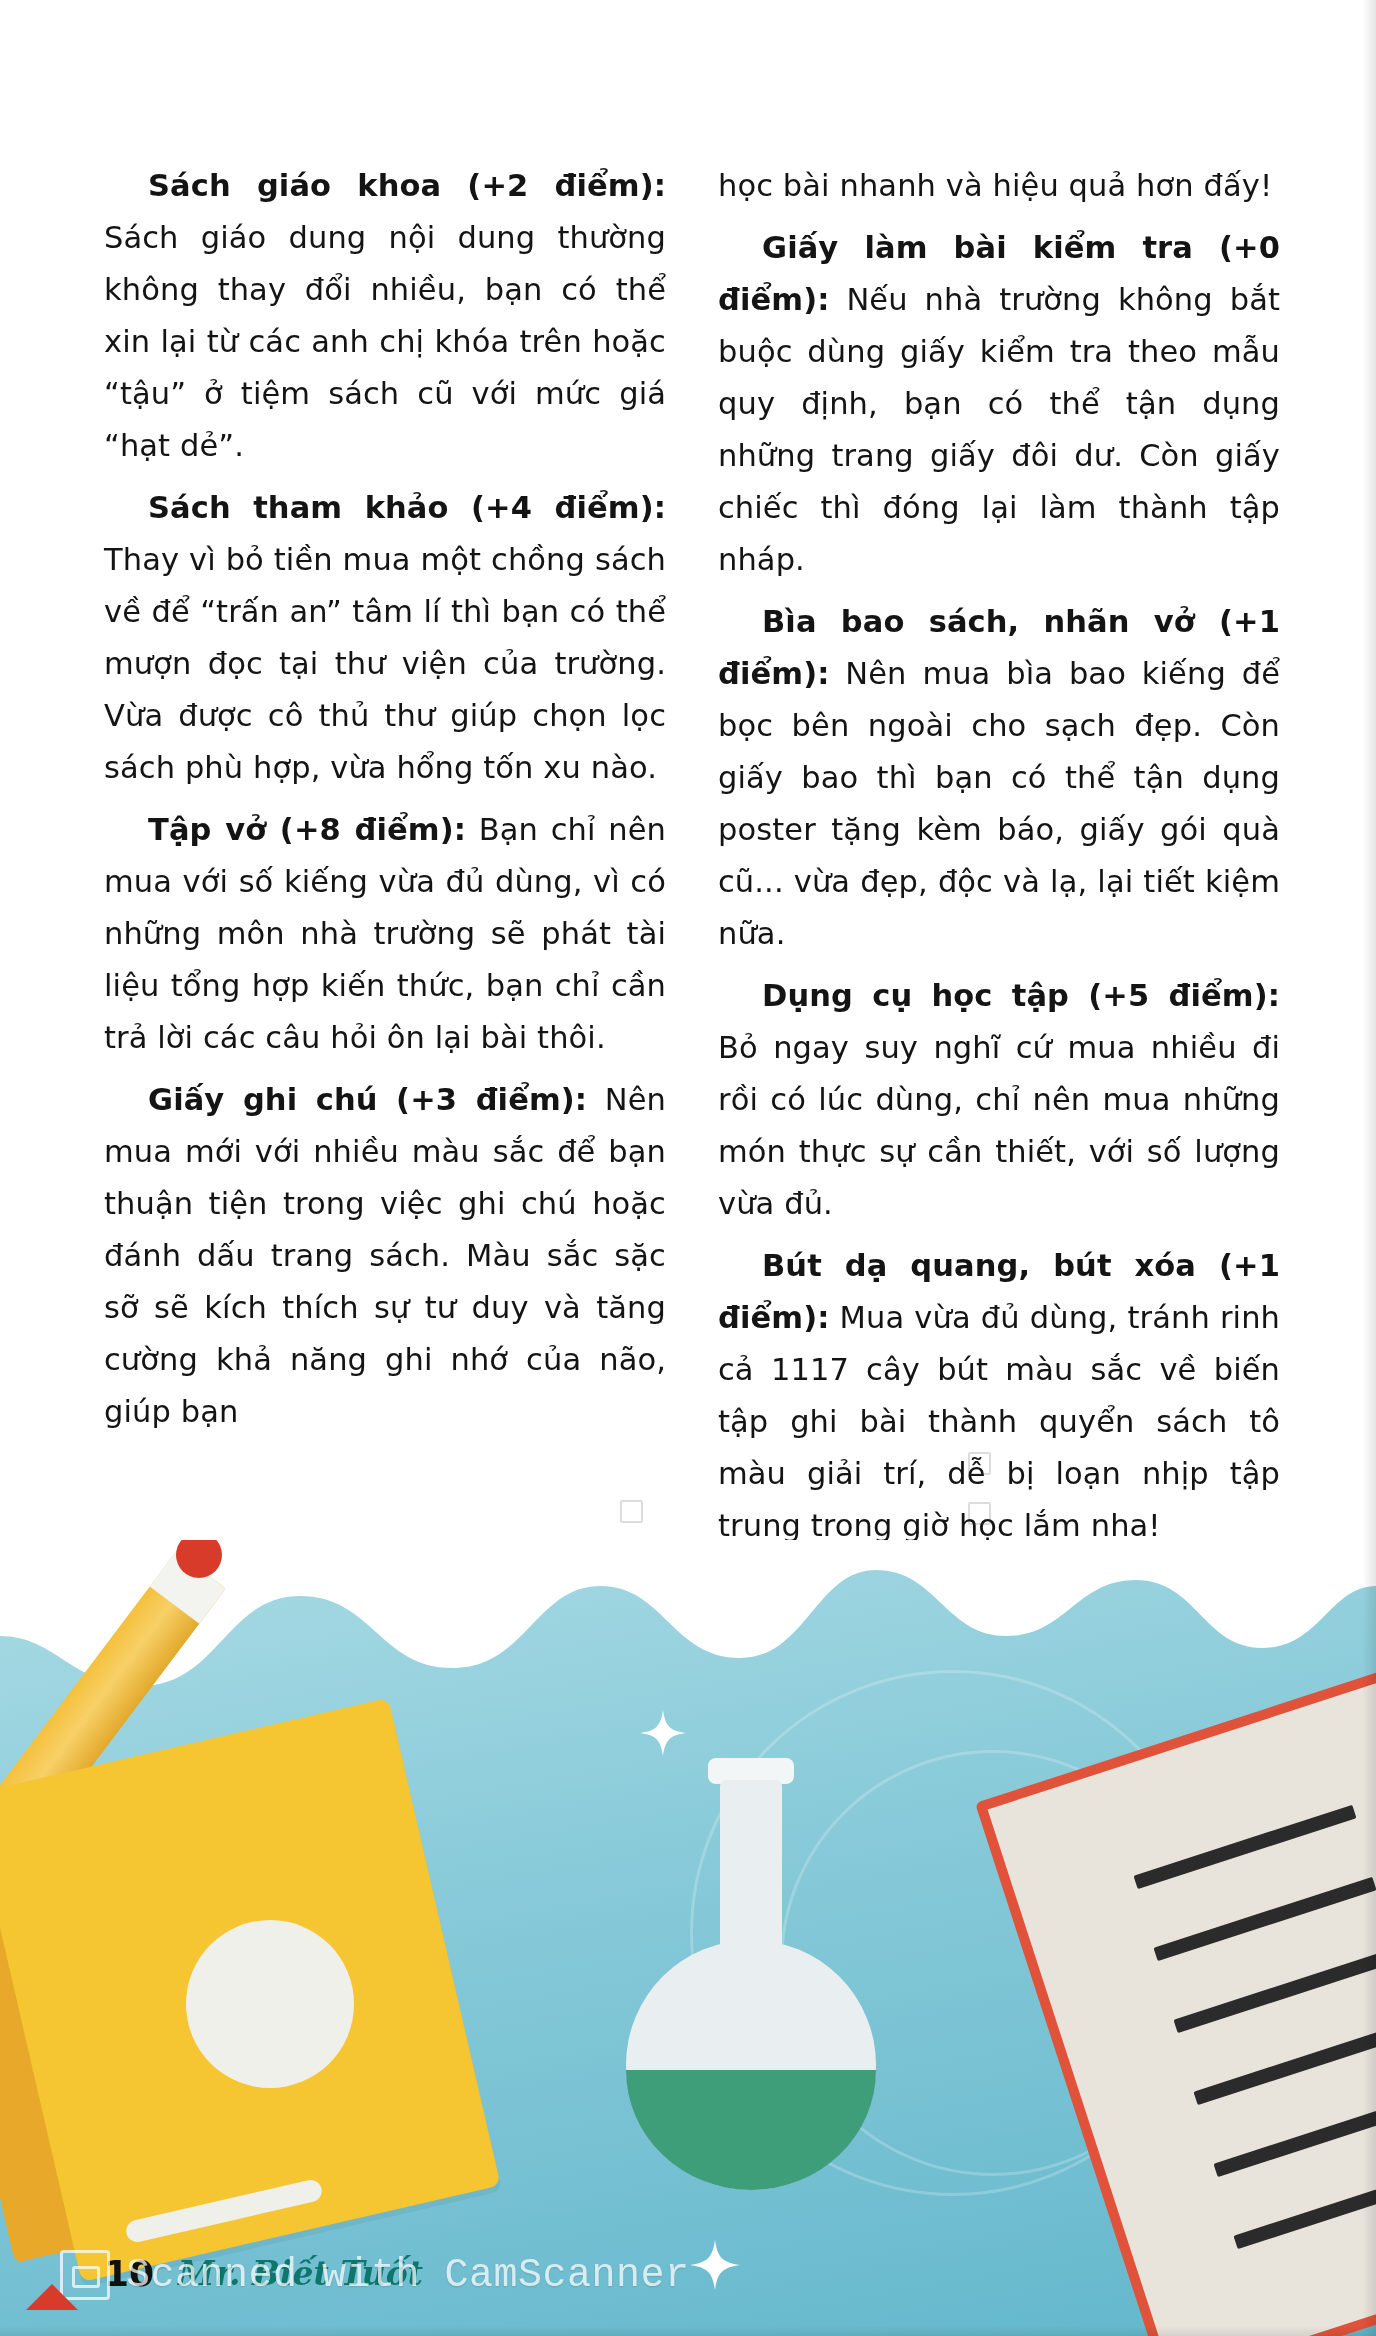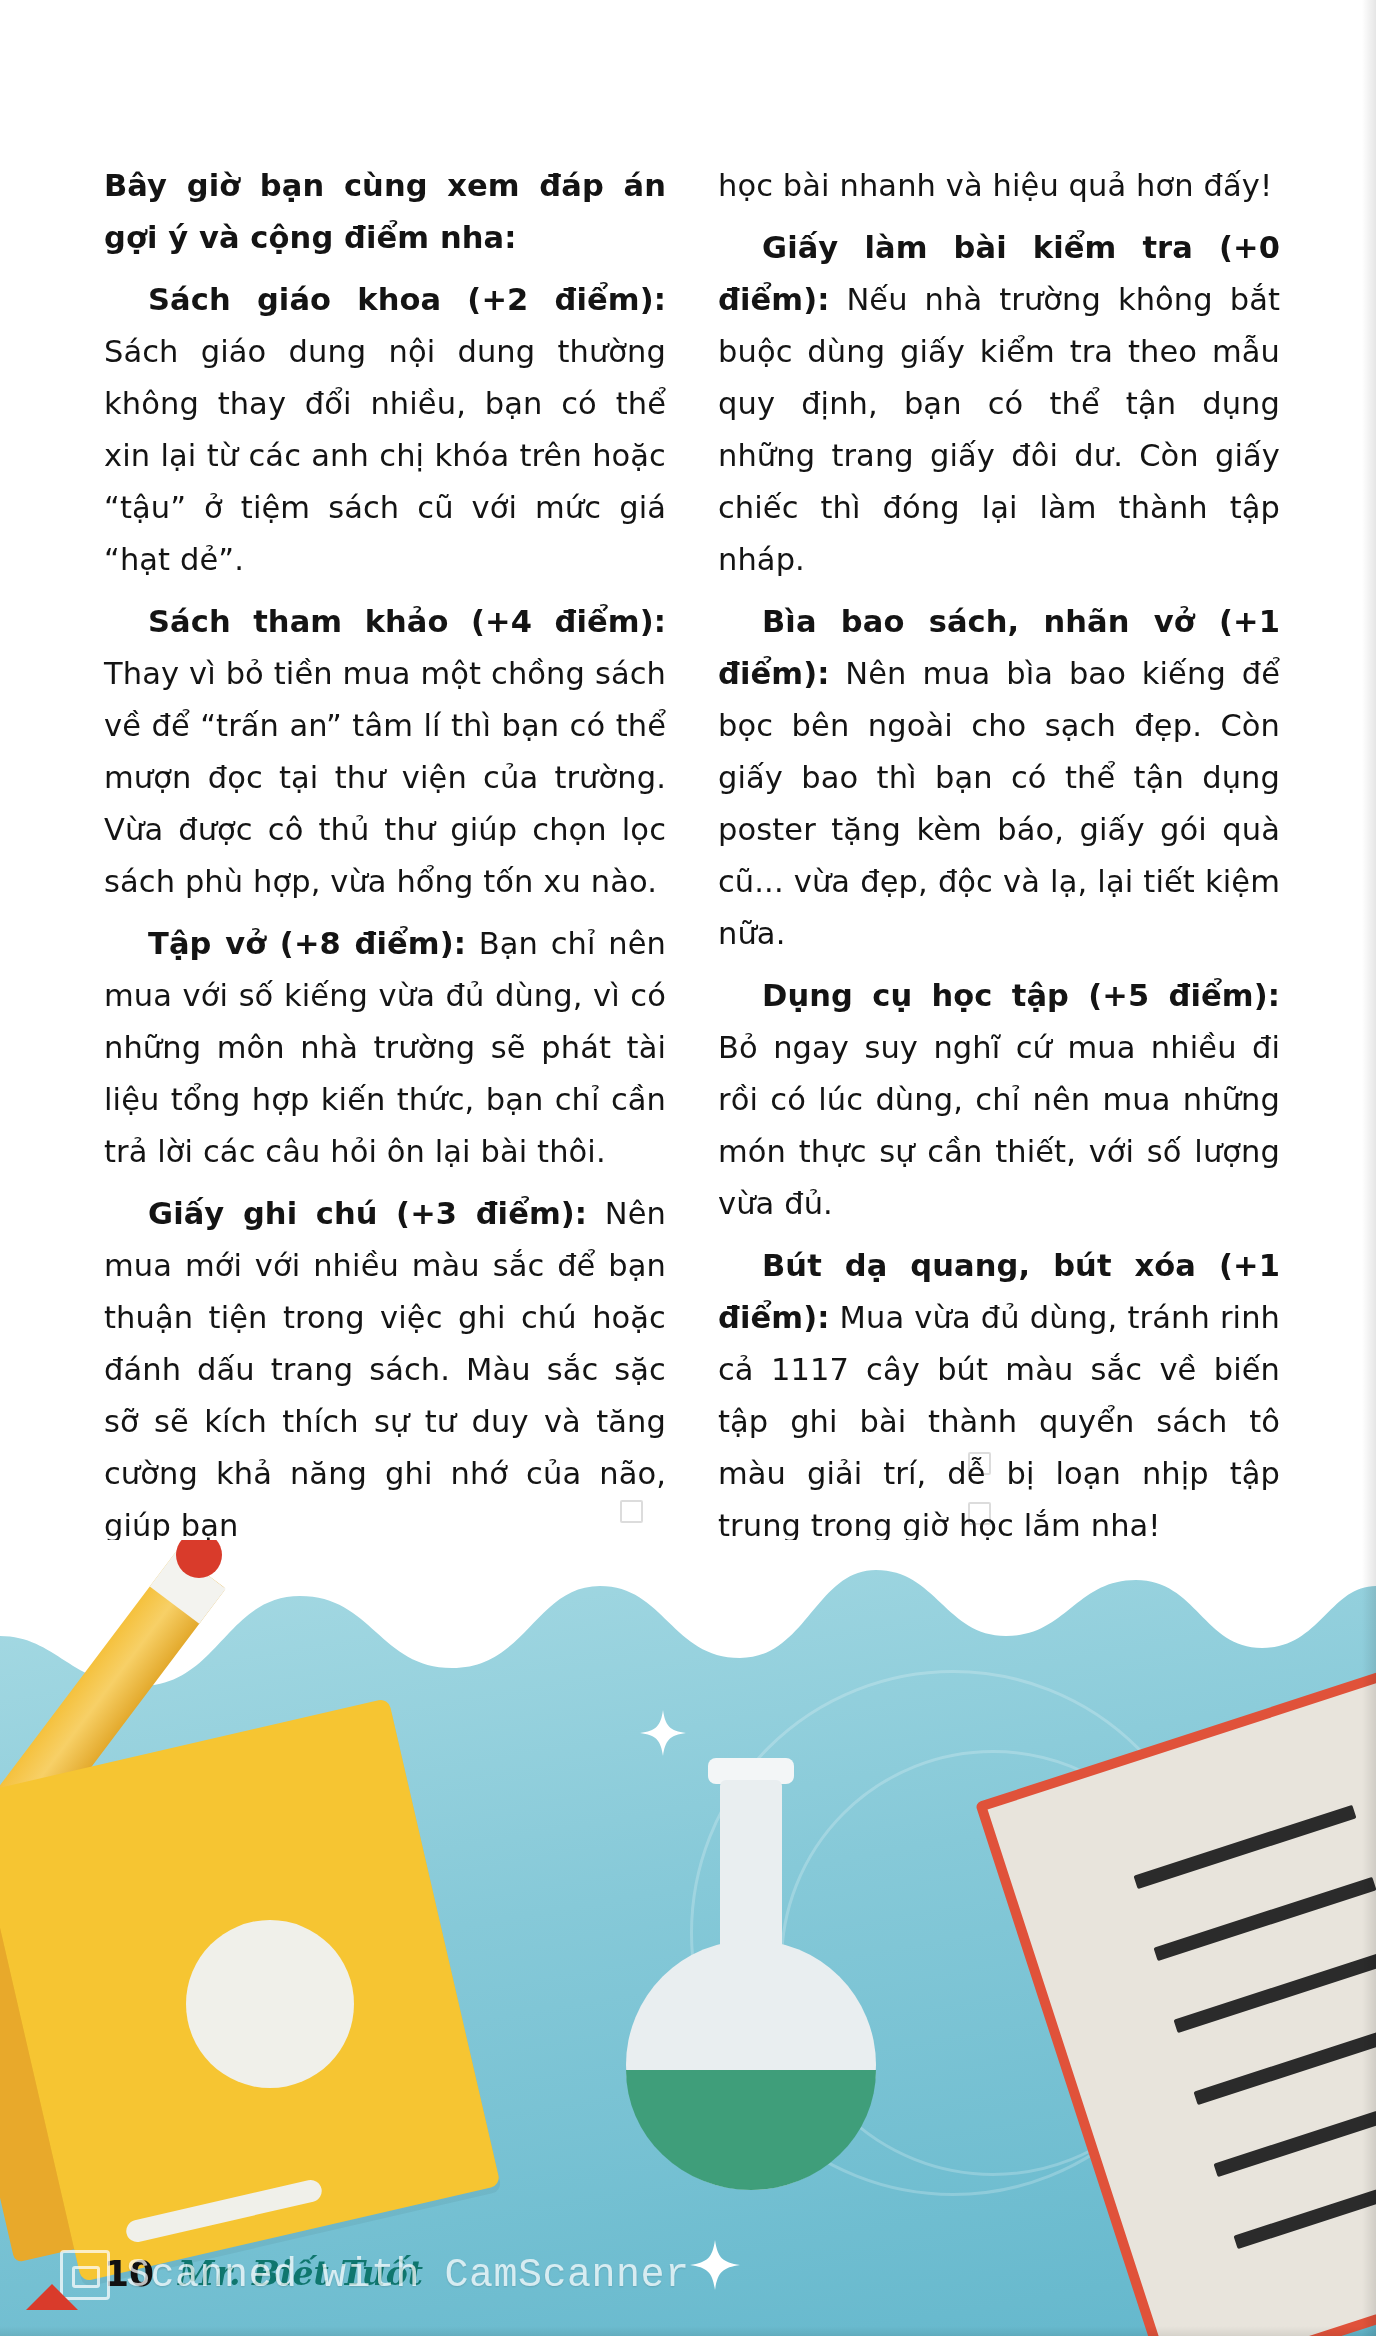--- a/index.html
+++ b/index.html
@@ -283,21 +283,20 @@
   }
 </style>
 </head>
 <body>
 
 <div id="page">
 
   <div class="columns">
 
     <div class="col">
-      <p class="heading-red">Bây giờ bạn cùng xem đáp án gợi ý và cộng điểm nha:</p>
 
       <p><span class="lead">Sách giáo khoa (+2 điểm):</span><span> Sách giáo dung nội dung thường không thay đổi nhiều, bạn có thể xin lại từ các anh chị khóa trên hoặc “tậu” ở tiệm sách cũ với mức giá “hạt dẻ”.</span></p>
 
       <p><span class="lead">Sách tham khảo (+4 điểm):</span><span> Thay vì bỏ tiền mua một chồng sách về để “trấn an” tâm lí thì bạn có thể mượn đọc tại thư viện của trường. Vừa được cô thủ thư giúp chọn lọc sách phù hợp, vừa hổng tốn xu nào.</span></p>
 
       <p><span class="lead">Tập vở (+8 điểm):</span><span> Bạn chỉ nên mua với số kiếng vừa đủ dùng, vì có những môn nhà trường sẽ phát tài liệu tổng hợp kiến thức, bạn chỉ cần trả lời các câu hỏi ôn lại bài thôi.</span></p>
 
       <p><span class="lead">Giấy ghi chú (+3 điểm):</span><span> Nên mua mới với nhiều màu sắc để bạn thuận tiện trong việc ghi chú hoặc đánh dấu trang sách. Màu sắc sặc sỡ sẽ kích thích sự tư duy và tăng cường khả năng ghi nhớ của não, giúp bạn</span></p>
     </div>
 

